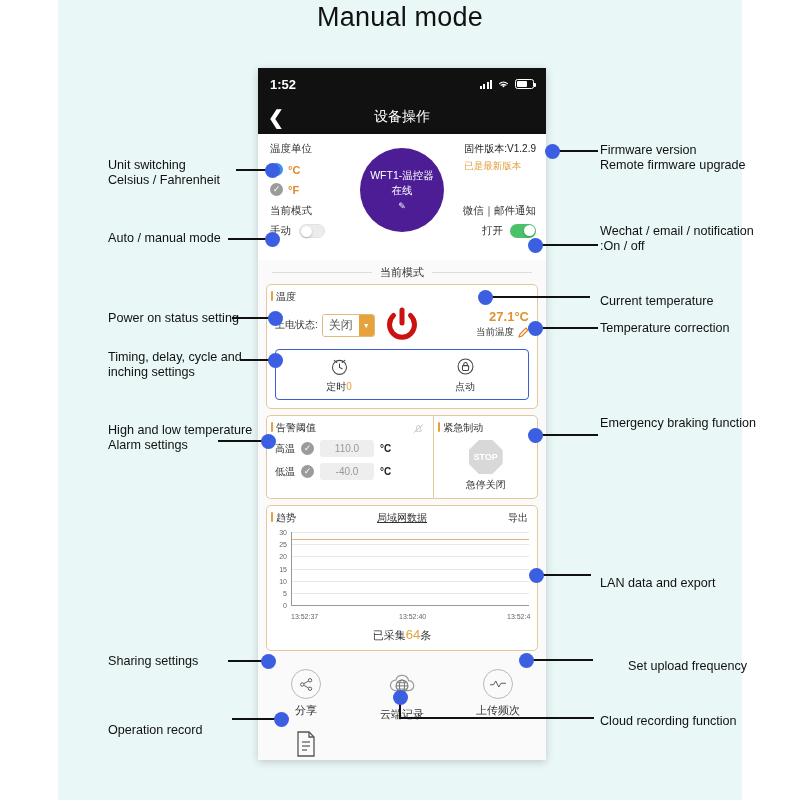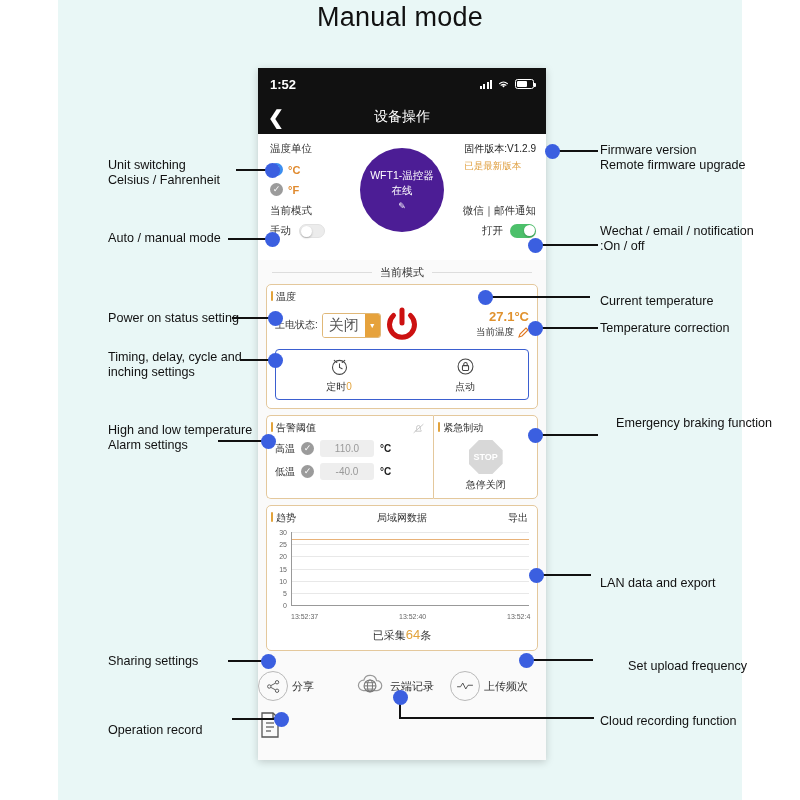--- a/index.html
+++ b/index.html
@@ -97,21 +97,21 @@
   .card {
     margin:0 8px 6px; border:1px solid #e4c89c; border-radius:5px; background:#fff;
     position:relative;
   }
   .cardhdr { font-size:10px;color:#333;padding:5px 0 3px 9px; position:relative;}
   .cardhdr::before{content:"";position:absolute;left:4px;top:6px;width:2px;height:10px;background:#e2a33c;border-radius:1px;}
 
   .temprow { display:flex; align-items:center; padding:0 8px 6px; position:relative; height:42px;}
   .pw-label{font-size:10px;color:#333;}
   .sel { display:inline-flex; align-items:stretch; border:1px solid #e0b878; border-radius:3px; margin-left:4px; overflow:hidden;}
-  .sel .v{font-size:15px;color:#555;padding:2px 6px;background:#fff;}
+  .sel .v{font-size:12px;color:#555;padding:2px 6px;background:#fff;}
   .sel .a{width:15px;background:#e6a23c;display:flex;align-items:center;justify-content:center;color:#fff;font-size:7px;}
   .powerbtn{position:absolute;left:50%;transform:translateX(-50%);top:0px;}
   .curtemp{position:absolute;right:8px;top:0px;text-align:right;}
   .curtemp .t{font-size:13px;color:#e0922e;font-weight:bold;line-height:1.1;}
   .curtemp .b{font-size:9.5px;color:#333;display:flex;align-items:center;gap:4px;justify-content:flex-end;margin-top:1px;}
 
   .fourbox{margin:0 8px 8px;border:1.3px solid #3b5fd0;border-radius:4px;display:flex;}
   .fb{flex:1;display:flex;flex-direction:column;align-items:center;gap:3px;padding:6px 0 5px;}
   .fb .lb{font-size:10px;color:#333;}
   .fb .lb b{color:#e2a33c;font-weight:normal;}
@@ -127,35 +127,35 @@
   .stopwrap{display:flex;flex-direction:column;align-items:center;gap:4px;padding:2px 0 6px;}
   .stopsign{width:34px;height:34px;background:#d8d8d8;color:#fff;font-size:9px;font-weight:bold;
     display:flex;align-items:center;justify-content:center;
     clip-path:polygon(30% 0,70% 0,100% 30%,100% 70%,70% 100%,30% 100%,0 70%,0 30%);}
   .stoptx{font-size:10px;color:#333;}
 
   
   .trendhdr{display:flex;align-items:center;padding:5px 9px 3px;position:relative;}
   .trendhdr::before{content:"";position:absolute;left:4px;top:6px;width:2px;height:10px;background:#e2a33c;border-radius:1px;}
   .trendhdr .a{font-size:10px;color:#333;}
-  .trendhdr .b{font-size:10px;color:#333;position:absolute;left:50%;transform:translateX(-50%);}
+  .trendhdr .b{font-size:10px;color:#333;position:absolute;left:50%;transform:translateX(-50%);text-decoration:underline;}
   .trendhdr .c{font-size:10px;color:#333;margin-left:auto;}
   .chartbox{position:relative;height:96px;margin:0 6px 0 4px;}
   .ylab{position:absolute;left:0;font-size:7px;color:#666;transform:translateY(-50%);width:16px;text-align:right;}
   .plot{position:absolute;left:20px;right:2px;top:4px;bottom:18px;border-left:1px solid #999;border-bottom:1px solid #999;}
   .grid{position:absolute;left:0;right:0;height:1px;background:#e8e8e8;}
   .series{position:absolute;left:0;right:0;height:1.4px;background:#e8b279;}
   .xlab{position:absolute;bottom:4px;font-size:7px;color:#666;}
   .collected{text-align:center;font-size:11px;color:#333;padding:3px 0 7px;}
   .collected b{color:#e2a33c;font-weight:normal;font-size:13px;}
 
   
   .bottom{background:#fafafa;padding:6px 0 0;}
   .brow{display:flex;}
-  .bitem{flex:1;display:flex;flex-direction:row;align-items:center;gap:4px;padding:6px 0 2px;}
+  .bitem{flex:1;display:flex;flex-direction:column;align-items:center;gap:4px;padding:6px 0 2px;}
   .bitem .t{font-size:11px;color:#333;}
   .circ{width:30px;height:30px;border-radius:50%;border:1px solid #b9b9b9;display:flex;align-items:center;justify-content:center;}
 
   
   .dot{position:absolute;width:15px;height:15px;border-radius:50%;background:#3b5fe0;z-index:40;}
   .lead{position:absolute;height:2.2px;background:#111;z-index:35;}
   .leadv{position:absolute;width:2.2px;background:#111;z-index:35;}
   .ann{position:absolute;font-size:12.6px;color:#111;line-height:1.22;z-index:45;}
   .ann.r{text-align:left;}
   .ann.l{text-align:left;}
@@ -459,21 +459,21 @@
 <div class="dot" style="left:478px;top:290px"></div>
 <div class="lead" style="left:490px;top:296px;width:100px"></div>
 <div class="ann r" style="left:600px;top:294px;width:170px">Current temperature</div>
 
 <div class="dot" style="left:528px;top:321px"></div>
 <div class="lead" style="left:540px;top:327px;width:58px"></div>
 <div class="ann r" style="left:600px;top:321px;width:175px">Temperature correction</div>
 
 <div class="dot" style="left:528px;top:428px"></div>
 <div class="lead" style="left:540px;top:434px;width:58px"></div>
-<div class="ann r" style="left:616px;top:416px;width:185px">Emergency braking function</div>
+<div class="ann r" style="left:600px;top:416px;width:185px">Emergency braking function</div>
 
 <div class="dot" style="left:529px;top:568px"></div>
 <div class="lead" style="left:541px;top:574px;width:50px"></div>
 <div class="ann r" style="left:600px;top:576px;width:170px">LAN data and export</div>
 
 <div class="dot" style="left:519px;top:653px"></div>
 <div class="lead" style="left:531px;top:659px;width:62px"></div>
 <div class="ann r" style="left:628px;top:659px;width:170px">Set upload frequency</div>
 
 <div class="dot" style="left:393px;top:690px"></div>

